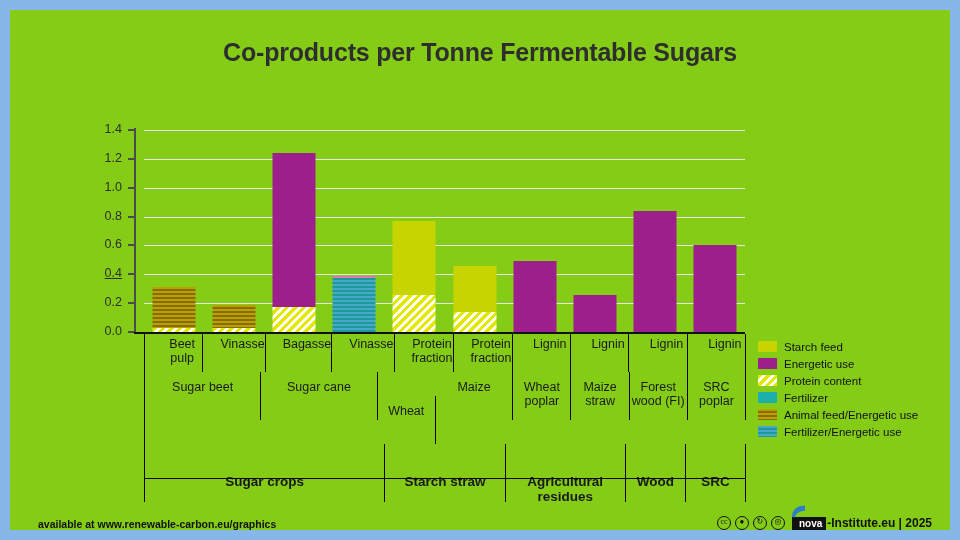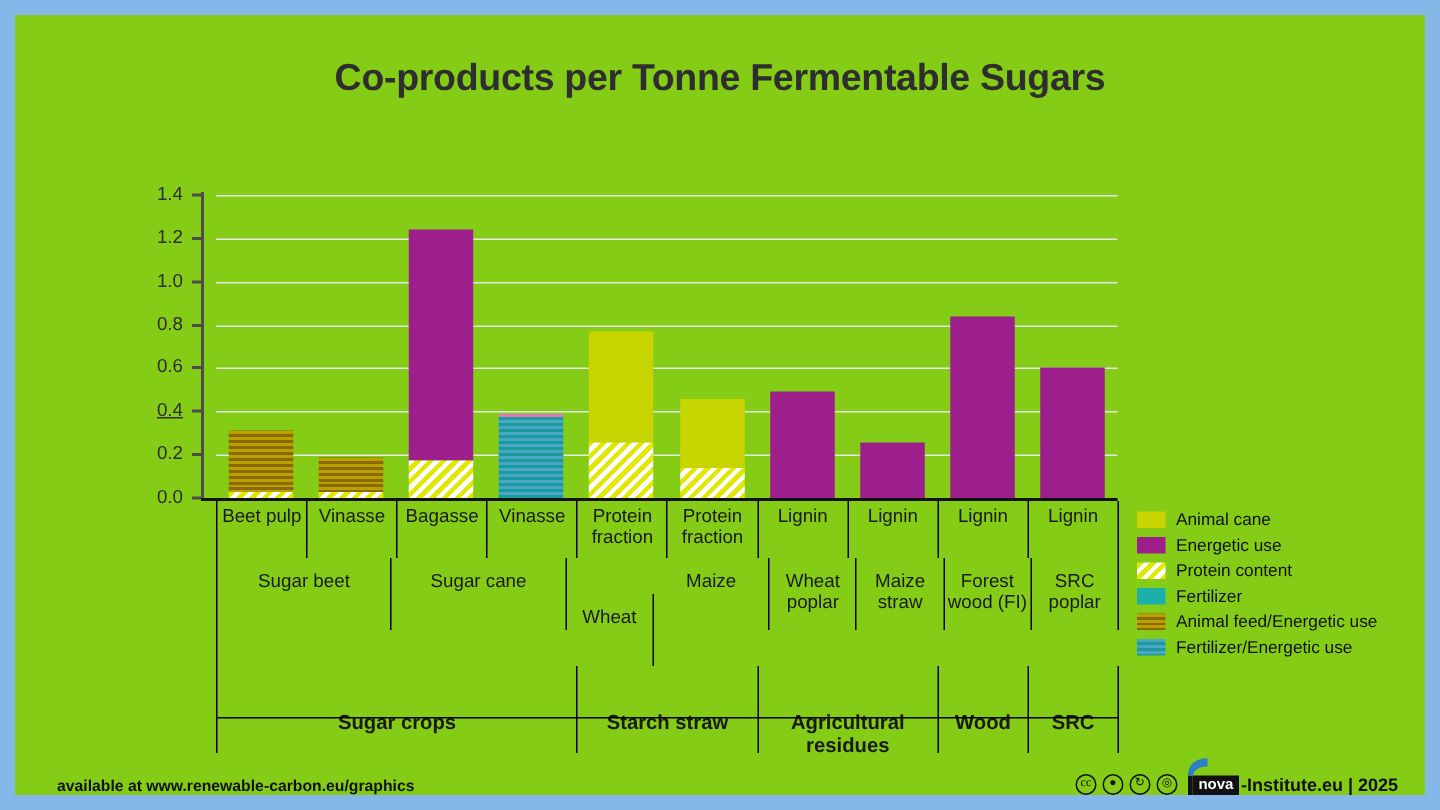--- a/index.html
+++ b/index.html
@@ -94,21 +94,21 @@
     border-left:1px solid #000;
   }
   .catrow{display:flex;width:601px;}
   .catcell{
     box-sizing:border-box;
     border-right:1px solid #000;
     text-align:center;
     color:#1a1a1a;
     display:flex;align-items:flex-start;justify-content:center;
   }
-  .row1 .catcell{height:38px;font-size:12.5px;padding-top:3px;line-height:14px;}
+  .row1 .catcell{height:38px;font-size:12.5px;padding-top:3px;line-height:14px;margin-left:17px;}
   .row2 .catcell{height:48px;font-size:12.5px;padding-top:8px;line-height:14px;}
   .row3 .catcell{height:58px;font-size:13.5px;font-weight:bold;padding-top:30px;line-height:15px;align-items:flex-start;}
   .cat .bottomline{
     position:absolute;left:0;top:144px;width:601px;height:1px;background:#000;
   }
   .row3 .catcell{border-bottom:none;}
 
   
   .legend{
     position:absolute;left:748px;top:328px;width:185px;
@@ -277,21 +277,21 @@
           <div class="catcell" style="width: 120.2px;">Starch straw</div>
           <div class="catcell" style="width: 120.2px;">Agricultural residues</div>
           <div class="catcell" style="width: 60.1px;">Wood</div>
           <div class="catcell" style="width: 60.1px;">SRC</div>
         </div>
       </div>
 
     <div class="legend" id="legend">
         <div class="legitem">
           <div class="swatch c-feed"></div>
-          <div class="legtext">Animal cane</div>
+          <div class="legtext">Starch feed</div>
         </div>
         <div class="legitem">
           <div class="swatch c-energetic"></div>
           <div class="legtext">Energetic use</div>
         </div>
         <div class="legitem">
           <div class="swatch c-protein"></div>
           <div class="legtext">Protein content</div>
         </div>
         <div class="legitem">

